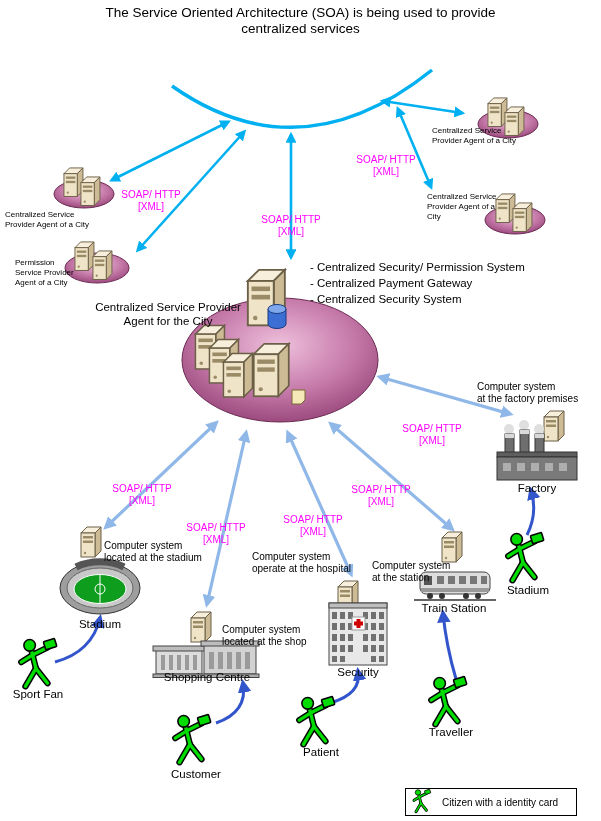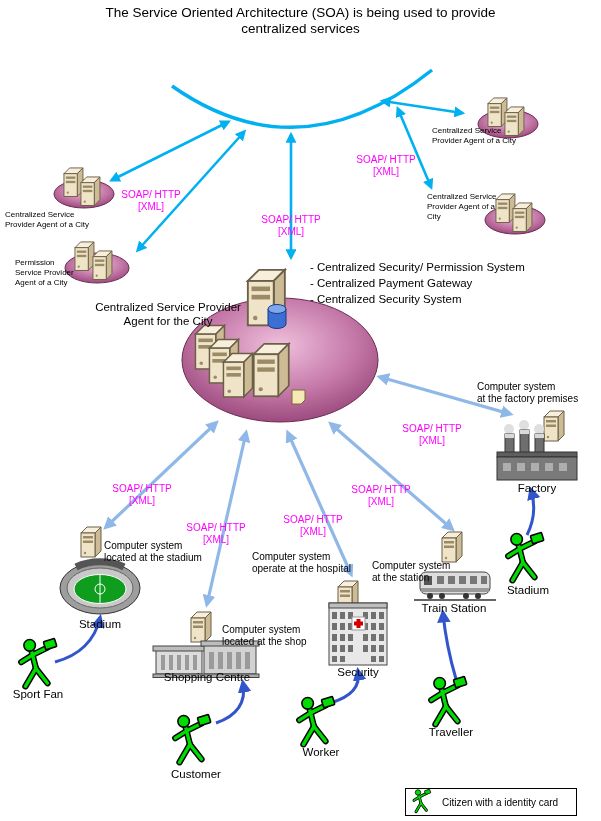--- a/index.html
+++ b/index.html
@@ -303,21 +303,21 @@
 at the factory premises</div>
 
   <div class="lbl site" style="left:58px;top:617px;width:84px;">Stadium</div>
   <div class="lbl site" style="left:152px;top:670px;width:110px;">Shopping Centre</div>
   <div class="lbl site" style="left:322px;top:665px;width:72px;">Security</div>
   <div class="lbl site" style="left:410px;top:601px;width:88px;">Train Station</div>
   <div class="lbl site" style="left:497px;top:481px;width:80px;">Factory</div>
 
   <div class="lbl actor" style="left:2px;top:687px;">Sport Fan</div>
   <div class="lbl actor" style="left:160px;top:767px;">Customer</div>
-  <div class="lbl actor" style="left:285px;top:745px;">Worker</div>
+  <div class="lbl actor" style="left:285px;top:745px;">Patient</div>
   <div class="lbl actor" style="left:415px;top:725px;">Traveller</div>
   <div class="lbl actor" style="left:492px;top:583px;">Stadium</div>
 
   <div class="legend">
     <svg width="24" height="26" viewBox="0 0 44 50">
       <use href="#person" transform="scale(0.95)"></use>
     </svg>
     <span>Citizen with a identity card</span>
   </div>
 

